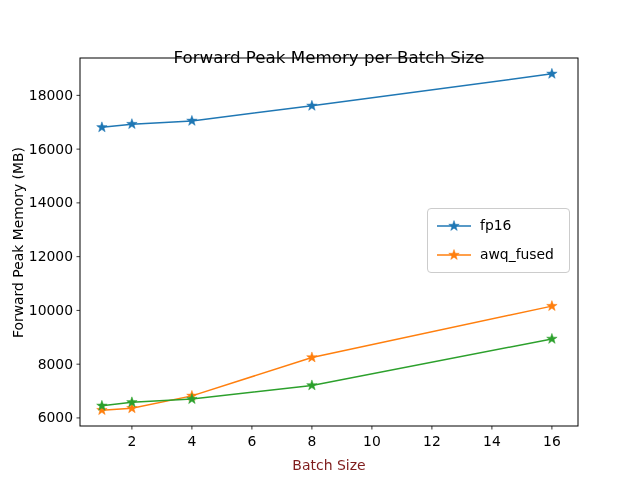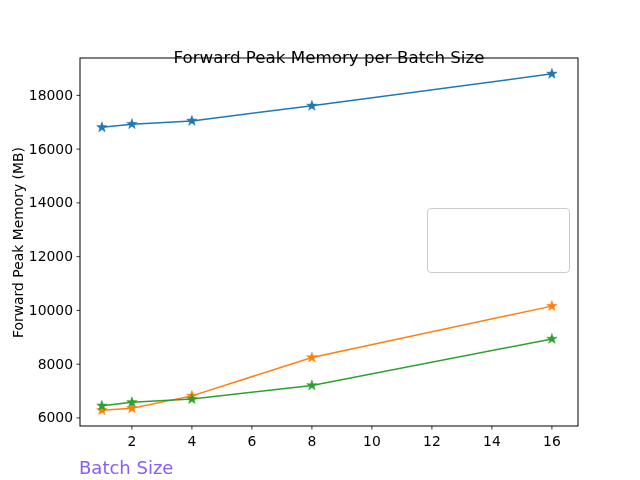--- a/index.html
+++ b/index.html
@@ -19,22 +19,23 @@
     left: 79px; top: 28px; width: 500px;
     text-align: center;
     font-size: 16.7px;
     color: #000000;
     white-space: nowrap;
     margin-top: 19px;
   }
   .xlabel {
     position: absolute;
     left: 79px; top: 457px; width: 500px;
-    font-size: 18px;
-    color: #8b5cf6;
+    text-align: center;
+    font-size: 14px;
+    color: #7f1d1d;
   }
   .ylabel {
     position: absolute;
     left: -103px; top: 235px; width: 240px; height: 15px;
     text-align: center;
     font-size: 13.9px;
     color: #000000;
     transform: rotate(-90deg);
     transform-origin: center center;
     white-space: nowrap;
@@ -119,14 +120,28 @@
       <path d="M101.90 400.34L103.19 404.06L107.13 404.14L103.99 406.52L105.13 410.29L101.90 408.04L98.67 410.29L99.81 406.52L96.67 404.14L100.61 404.06Z" fill="#2ca02c" stroke="#2ca02c" stroke-width="0.5" stroke-linejoin="round"></path>
       <path d="M131.90 396.84L133.19 400.56L137.13 400.65L133.99 403.02L135.13 406.79L131.90 404.54L128.67 406.79L129.81 403.02L126.67 400.65L130.61 400.56Z" fill="#2ca02c" stroke="#2ca02c" stroke-width="0.5" stroke-linejoin="round"></path>
       <path d="M191.90 393.62L193.19 397.34L197.13 397.42L193.99 399.80L195.13 403.57L191.90 401.32L188.67 403.57L189.81 399.80L186.67 397.42L190.61 397.34Z" fill="#2ca02c" stroke="#2ca02c" stroke-width="0.5" stroke-linejoin="round"></path>
       <path d="M311.90 379.91L313.19 383.63L317.13 383.71L313.99 386.09L315.13 389.86L311.90 387.61L308.67 389.86L309.81 386.09L306.67 383.71L310.61 383.63Z" fill="#2ca02c" stroke="#2ca02c" stroke-width="0.5" stroke-linejoin="round"></path>
       <path d="M551.90 333.41L553.19 337.13L557.13 337.21L553.99 339.59L555.13 343.36L551.90 341.11L548.67 343.36L549.81 339.59L546.67 337.21L550.61 337.13Z" fill="#2ca02c" stroke="#2ca02c" stroke-width="0.5" stroke-linejoin="round"></path>
     </svg>
   <div class="chart-title">Forward Peak Memory per Batch Size</div>
   <div class="xlabel">Batch Size</div>
   <div class="ylabel">Forward Peak Memory (MB)</div>
   <div class="legend" id="legend">
+      <div class="legend-entry">
+        <svg width="38" height="14">
+          <line x1="2" y1="7" x2="36" y2="7" stroke="#1f77b4" stroke-width="1.5"></line>
+          <path d="M19.00 1.50L20.29 5.22L24.23 5.30L21.09 7.68L22.23 11.45L19.00 9.20L15.77 11.45L16.91 7.68L13.77 5.30L17.71 5.22Z" fill="#1f77b4" stroke="#1f77b4" stroke-width="0.5"></path>
+        </svg>
+        <span>fp16</span>
+      </div>
+      <div class="legend-entry">
+        <svg width="38" height="14">
+          <line x1="2" y1="7" x2="36" y2="7" stroke="#ff7f0e" stroke-width="1.5"></line>
+          <path d="M19.00 1.50L20.29 5.22L24.23 5.30L21.09 7.68L22.23 11.45L19.00 9.20L15.77 11.45L16.91 7.68L13.77 5.30L17.71 5.22Z" fill="#ff7f0e" stroke="#ff7f0e" stroke-width="0.5"></path>
+        </svg>
+        <span>awq_fused</span>
+      </div>
     </div>
 </div>
 
 </body></html>

